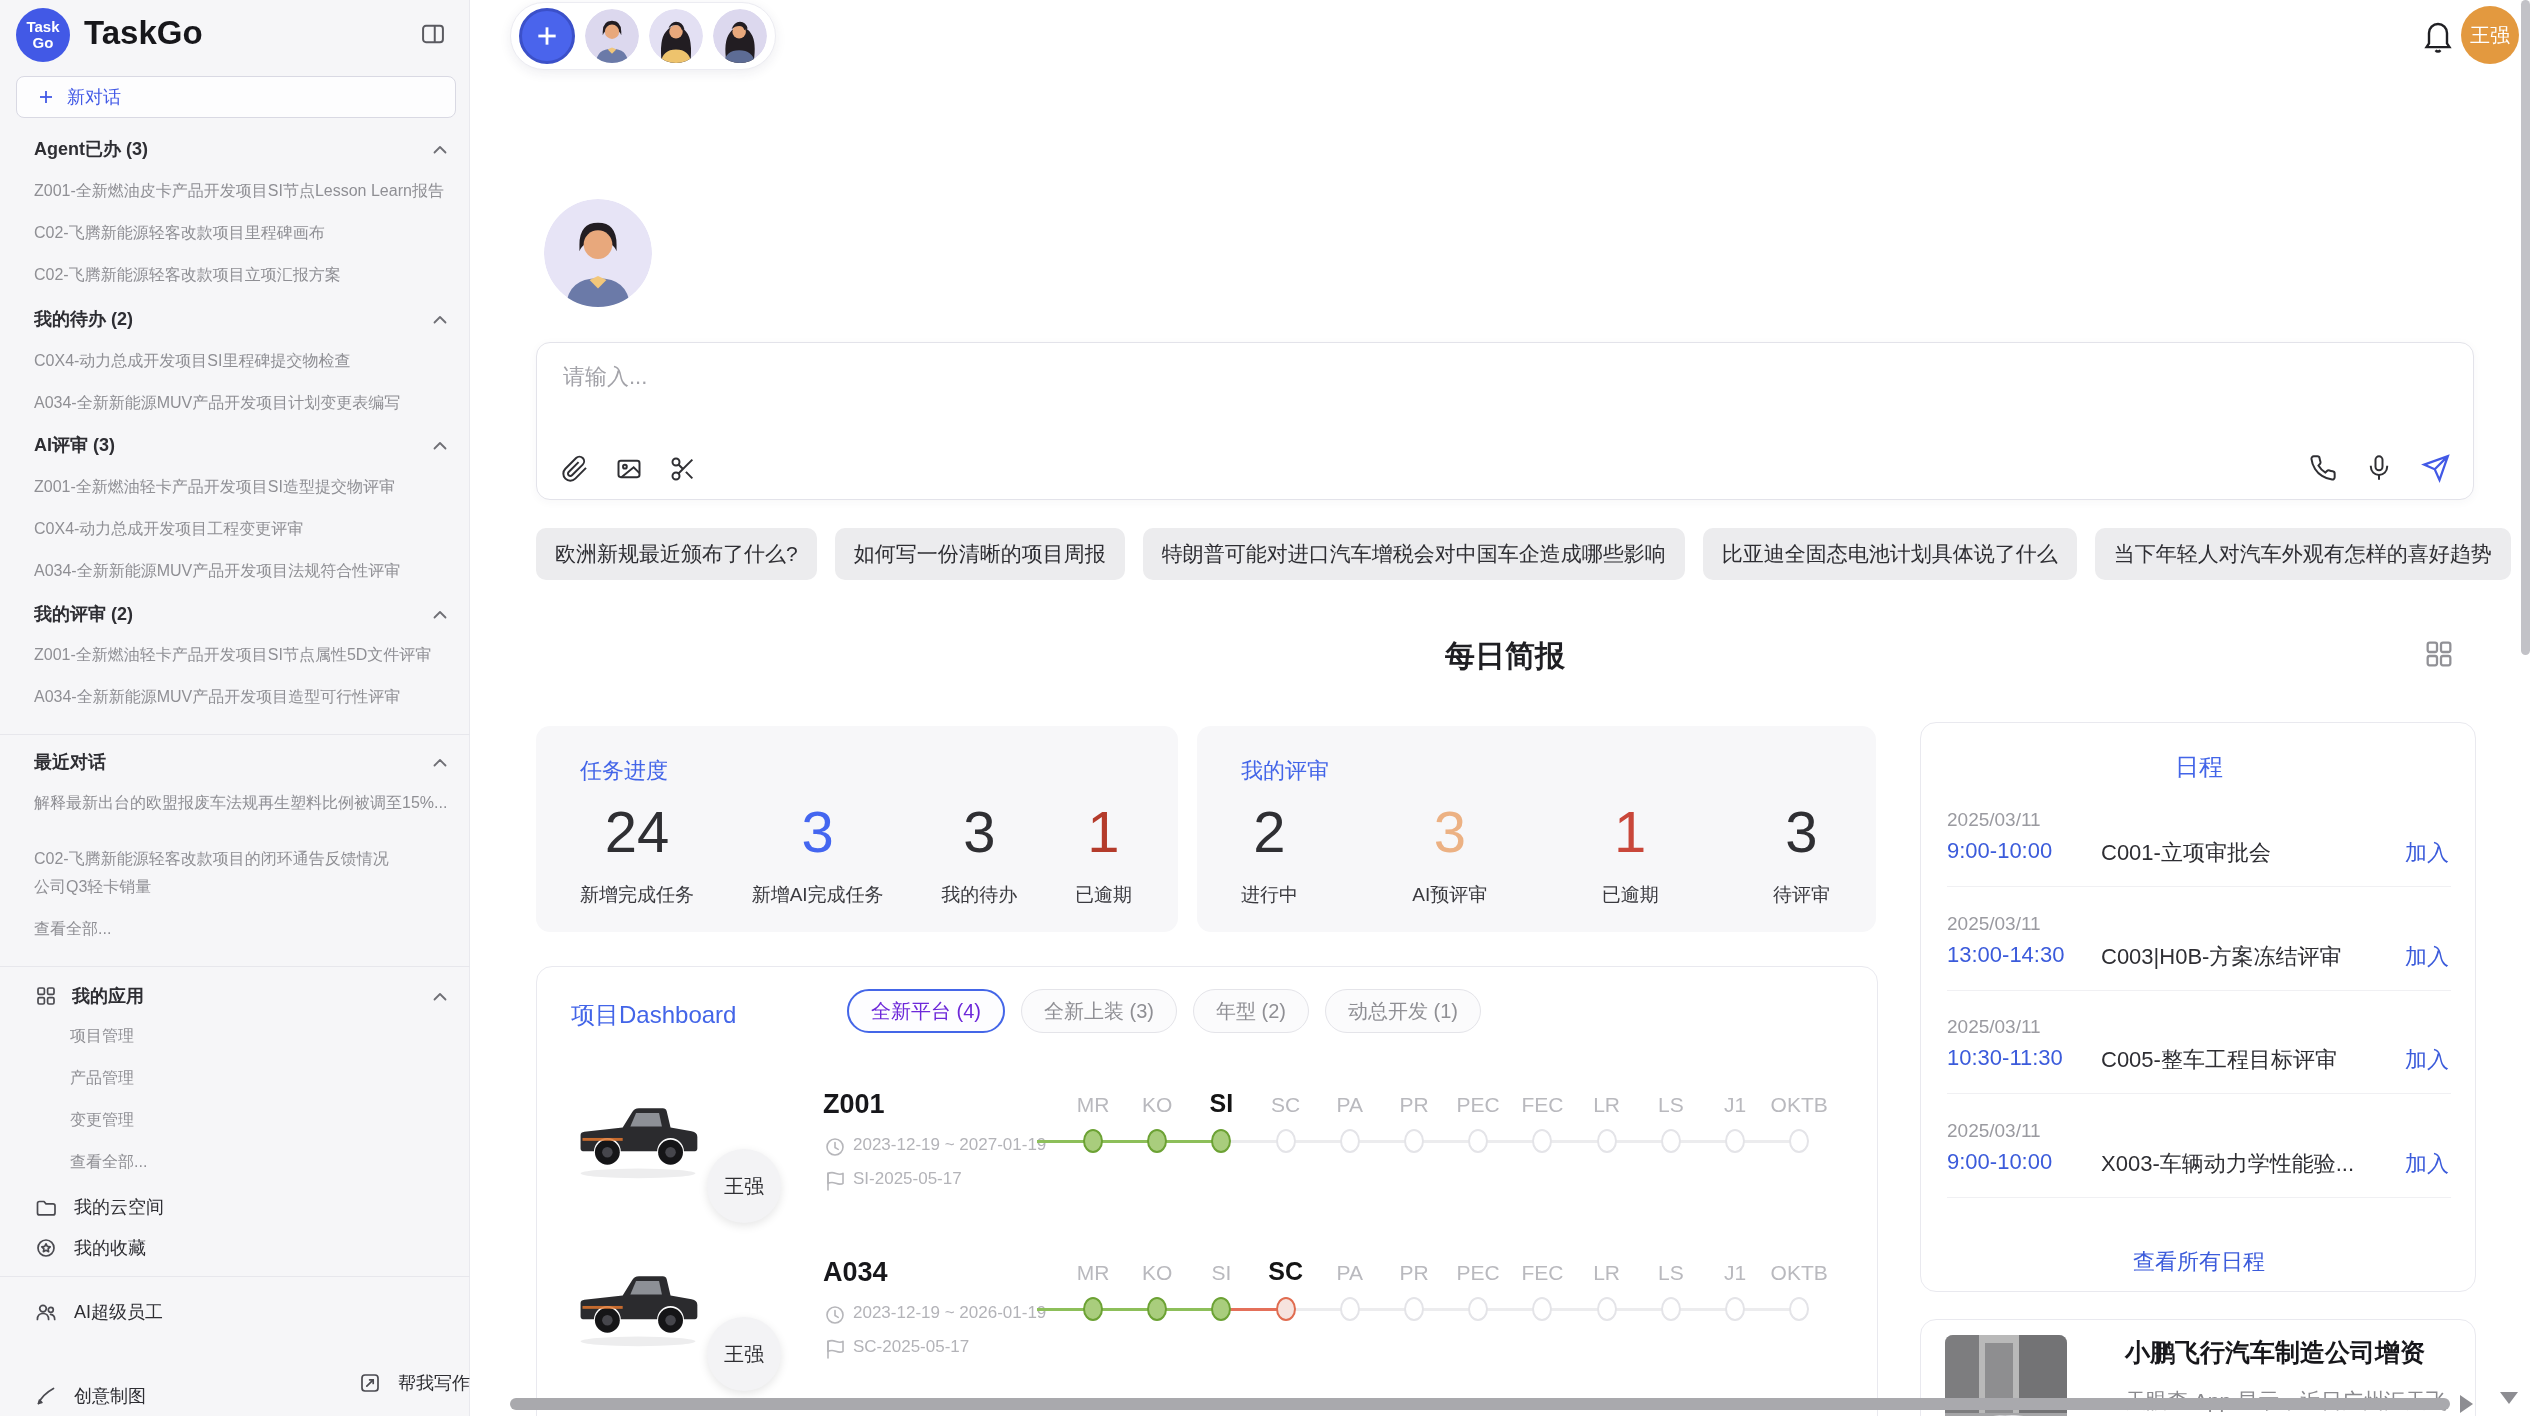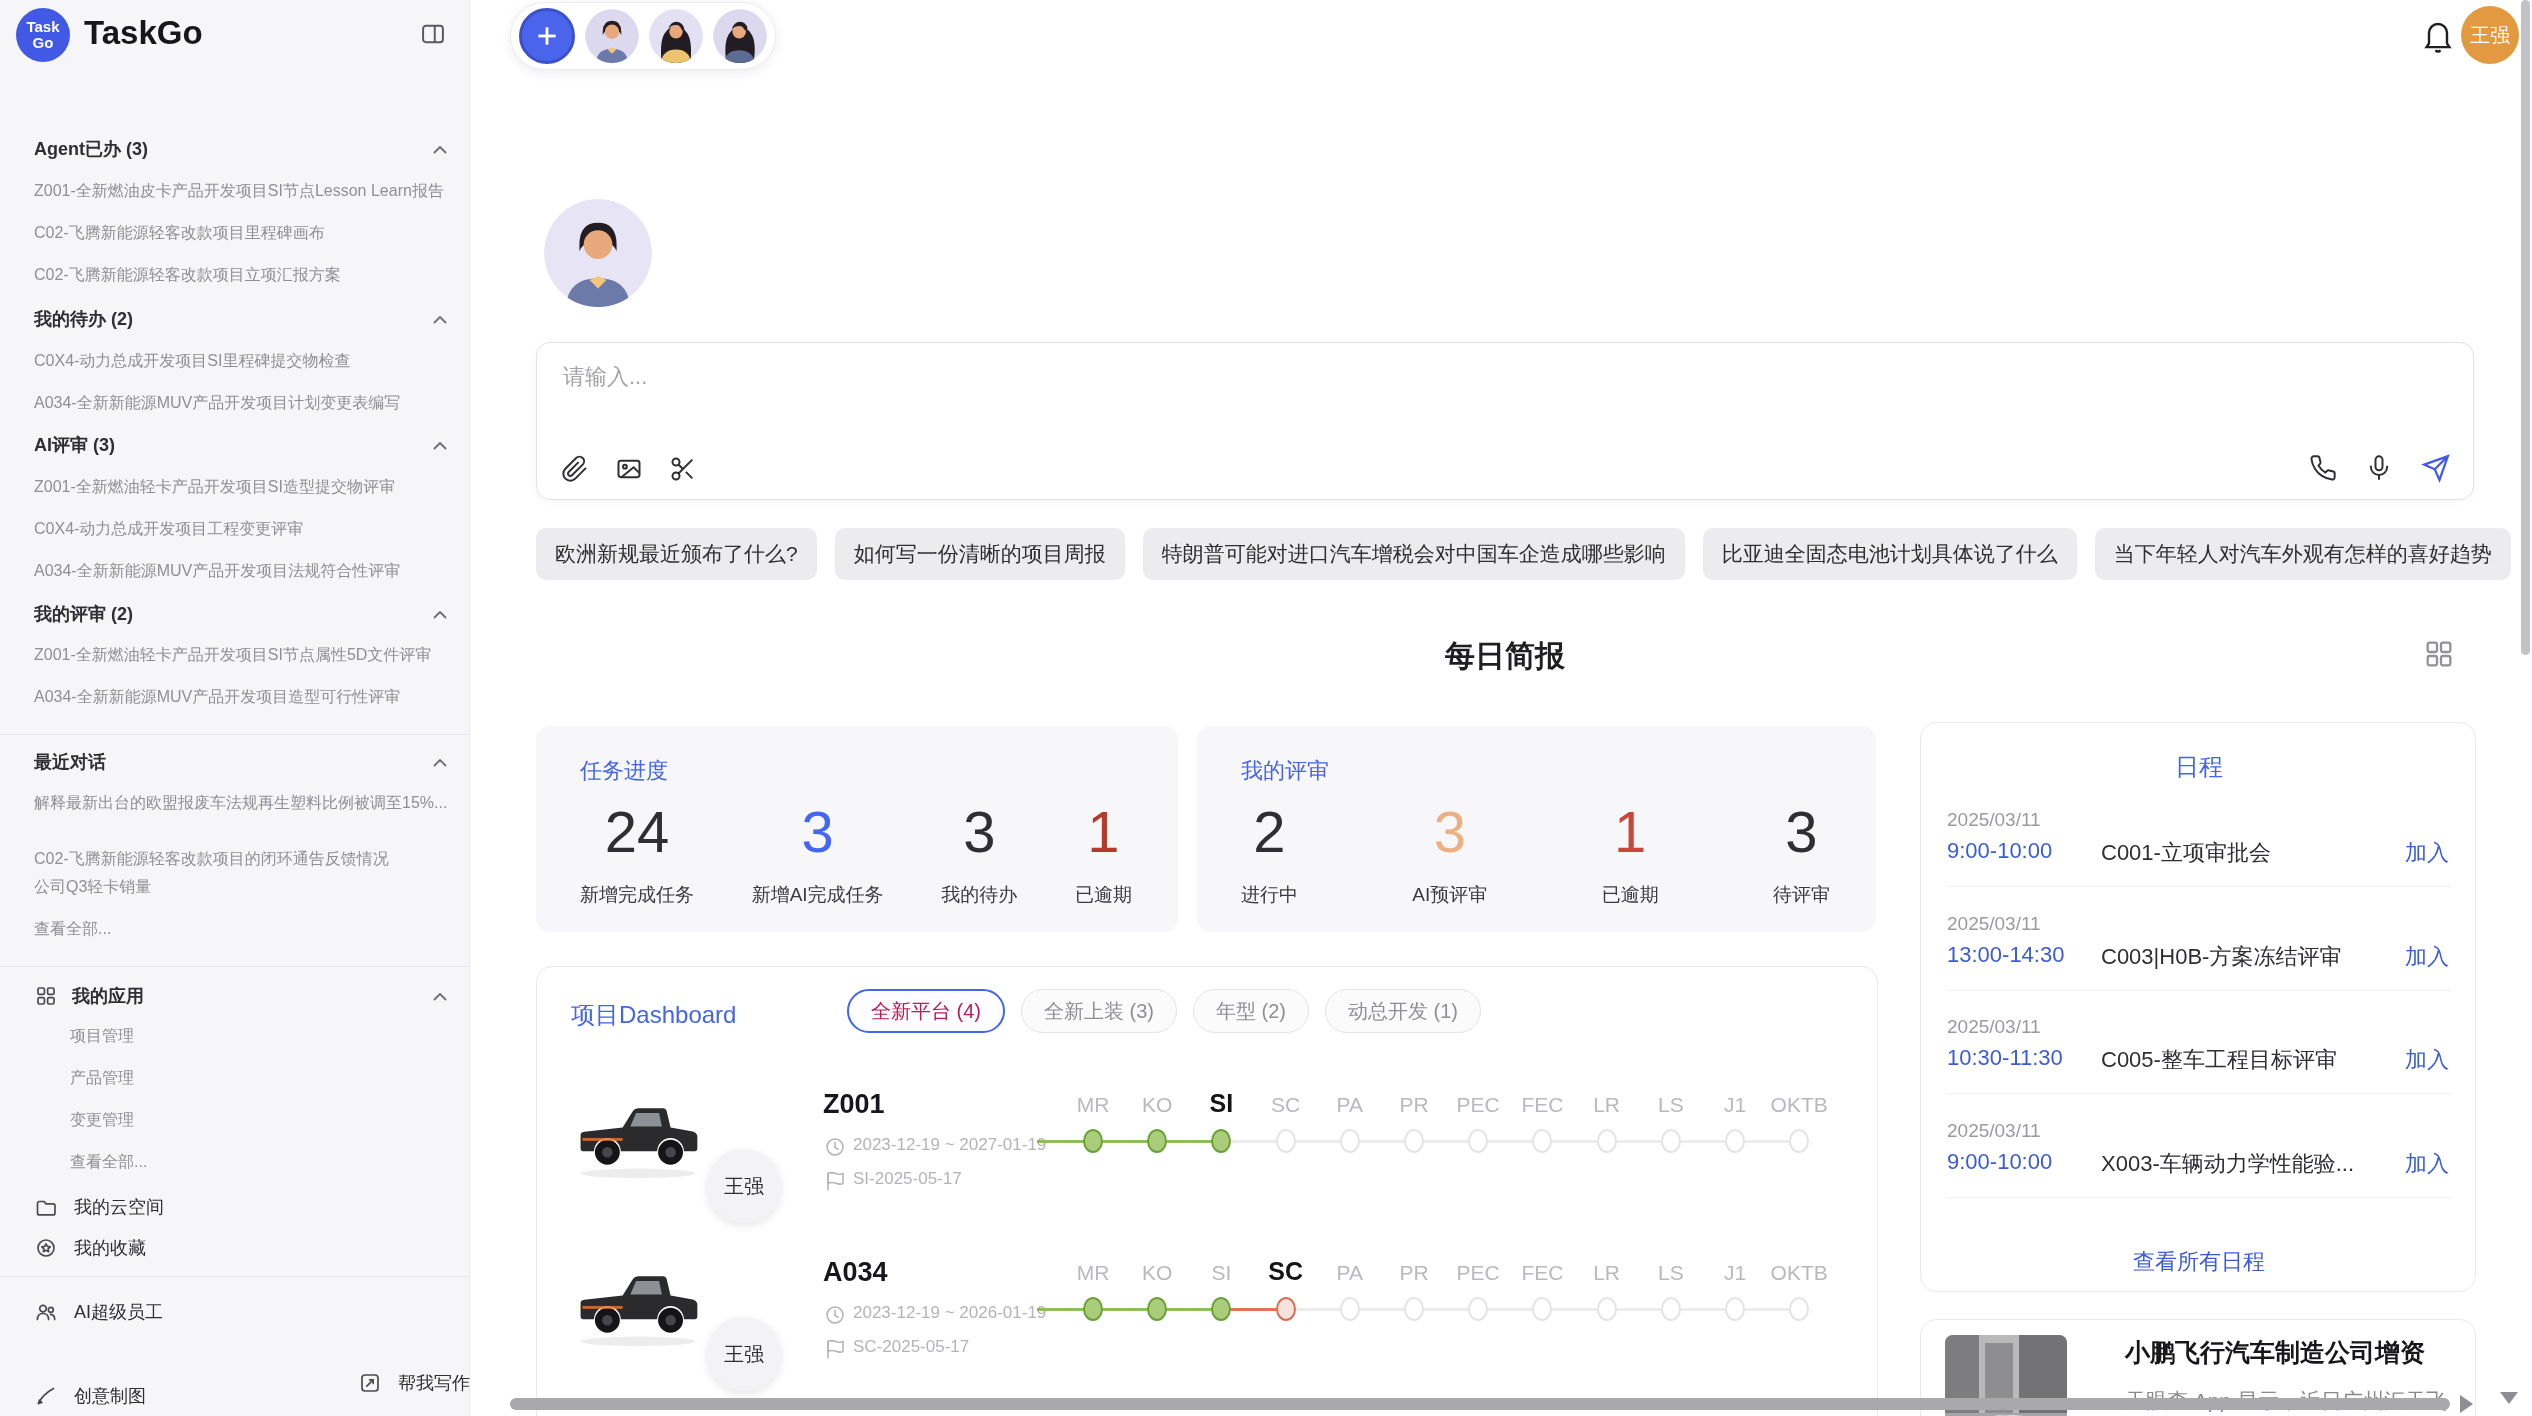--- a/index.html
+++ b/index.html
@@ -54,21 +54,21 @@
   .stat-cols{display:flex;justify-content:space-between;margin-top:14px;}
   .stat-col{text-align:center;}
   .stat-val{font-size:58px;font-weight:500;line-height:64px;}
   .stat-lbl{font-size:19px;color:#3a3a3f;margin-top:18px;}
   
   .dash-card{position:absolute;left:66px;top:966px;width:1342px;height:520px;background:#fff;border:1px solid #e9e9ef;border-radius:16px;}
   .dash-title{position:absolute;left:34px;top:32px;font-size:24px;color:#4365e8;}
   .dash-tabs{position:absolute;left:310px;top:22px;display:flex;gap:16px;}
   .dash-tab{height:44px;border-radius:22px;display:flex;align-items:center;padding:0 22px;font-size:20px;
             background:#fbfbfc;border:1px solid #e4e4e9;color:#8f8f94;white-space:nowrap;cursor:pointer;}
-  .dash-tab.active{background:#fdfdff;border:2px solid #4466e8;color:#be185d;}
+  .dash-tab.active{background:#fdfdff;border:2px solid #4466e8;color:#6d28d9;}
   .proj-row{position:absolute;left:0;width:1342px;height:168px;}
   .truck{position:absolute;left:34px;top:2px;width:134px;height:96px;}
   .owner-badge{position:absolute;left:170px;top:62px;width:74px;height:74px;border-radius:50%;background:#f3f3f5;
                box-shadow:0 3px 10px rgba(0,0,0,.10);display:flex;align-items:center;justify-content:center;font-size:20px;color:#2f2f33;}
   .proj-code{position:absolute;left:286px;top:2px;font-size:27px;font-weight:700;color:#17171b;}
   .proj-meta{position:absolute;left:286px;display:flex;align-items:center;gap:10px;font-size:17px;color:#b3b3b8;white-space:nowrap;}
   .track{position:absolute;left:500px;top:0;width:810px;height:130px;}
   .ms-label{position:absolute;top:6px;transform:translateX(-50%);font-size:21px;color:#b9b9be;white-space:nowrap;}
   .ms-label.current{font-size:25px;font-weight:700;color:#141414;top:2px;}
   .ms-seg{position:absolute;top:53px;height:3px;}
@@ -103,20 +103,27 @@
     <div class="logo-circle">
         <span>Task Go</span>
       </div>
     <div class="app-title">TaskGo</div>
     <span class="panel-toggle">
       <svg viewBox="0 0 24 24" fill="none" stroke="#5a5a60" stroke-width="1.7">
           <rect x="3.5" y="5" width="17" height="14" rx="2.5"></rect>
           <line x1="13.5" y1="5" x2="13.5" y2="19"></line>
         </svg>
     </span>
+    <div class="new-chat">
+      <svg width="18" height="18" viewBox="0 0 24 24" stroke="#4259e6" stroke-width="2.4" fill="none">
+          <line x1="12" y1="4" x2="12" y2="20"></line>
+          <line x1="4" y1="12" x2="20" y2="12"></line>
+        </svg>
+      <span>新对话</span>
+    </div>
     <div id="sidebar-rows">
         <div class="side-row side-header" style="top: 134px;">
           <span class="hdr-text">Agent已办 (3)</span>
           <span class="chev" style="width: 22px; height: 22px;"><svg viewBox="0 0 24 24" width="24" height="24" fill="none" stroke="#6f6f75" stroke-width="1.8" stroke-linecap="round" stroke-linejoin="round">
               <path d="M6.5 14.5 12 9l5.5 5.5"></path>
             </svg></span>
         </div>
         <div class="side-row side-item" style="top: 176px;">
           <span class="itm-text">Z001-全新燃油皮卡产品开发项目SI节点Lesson Learn报告</span>
         </div>

